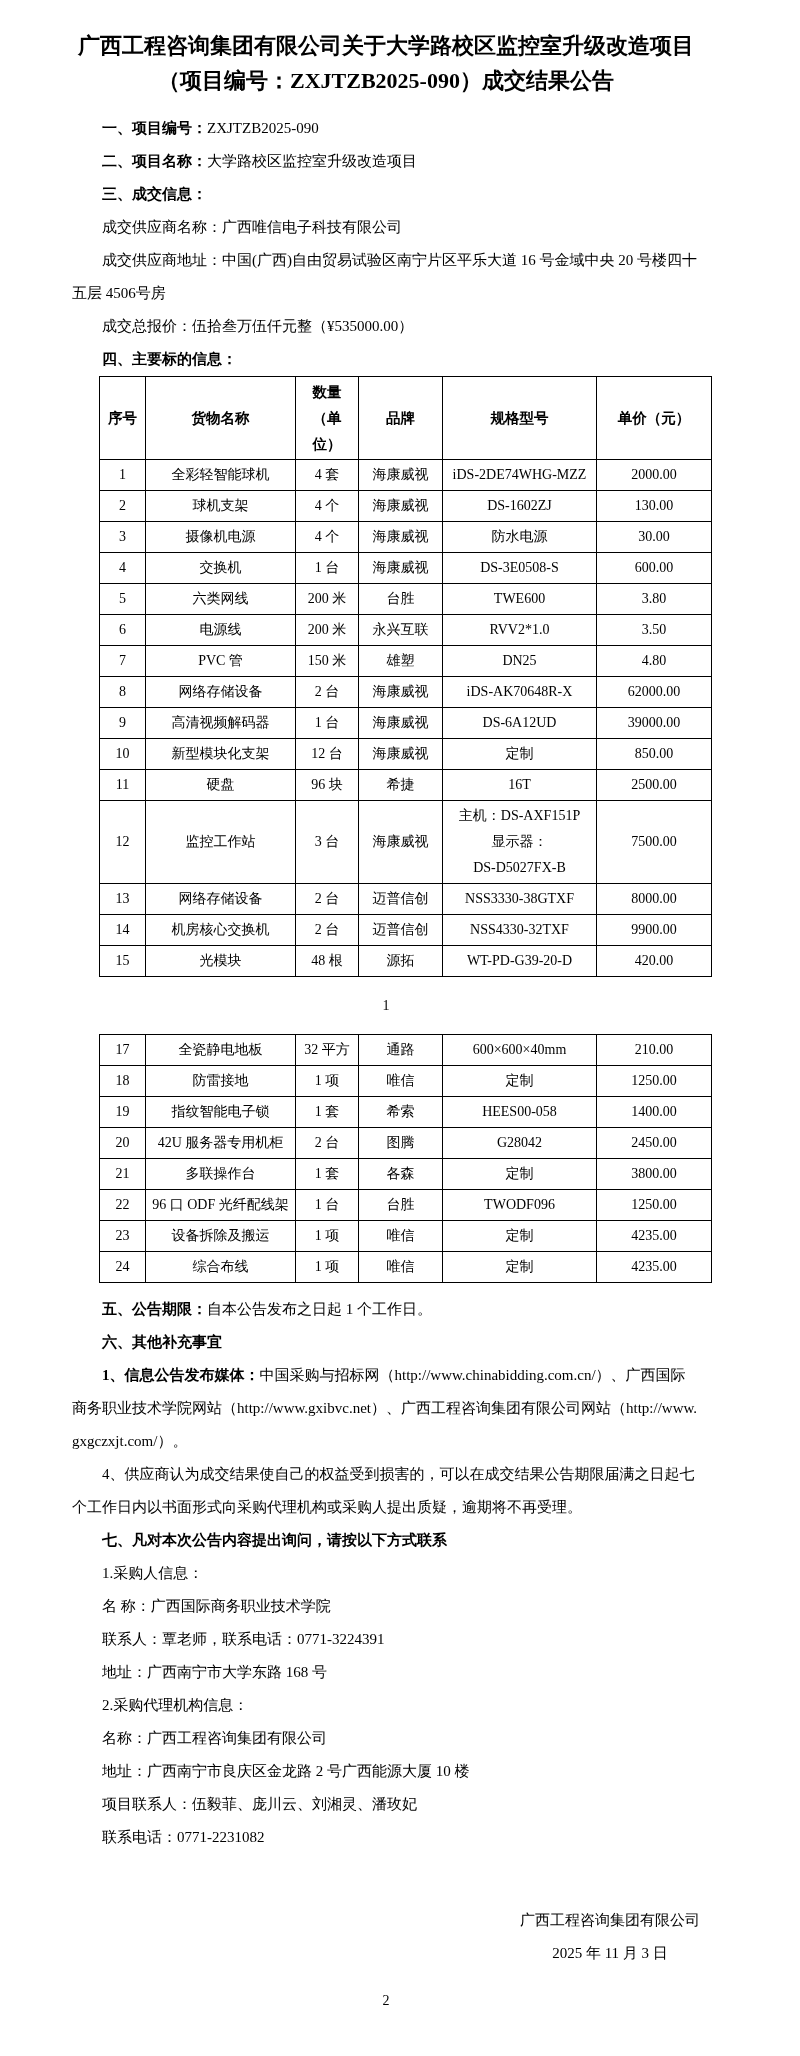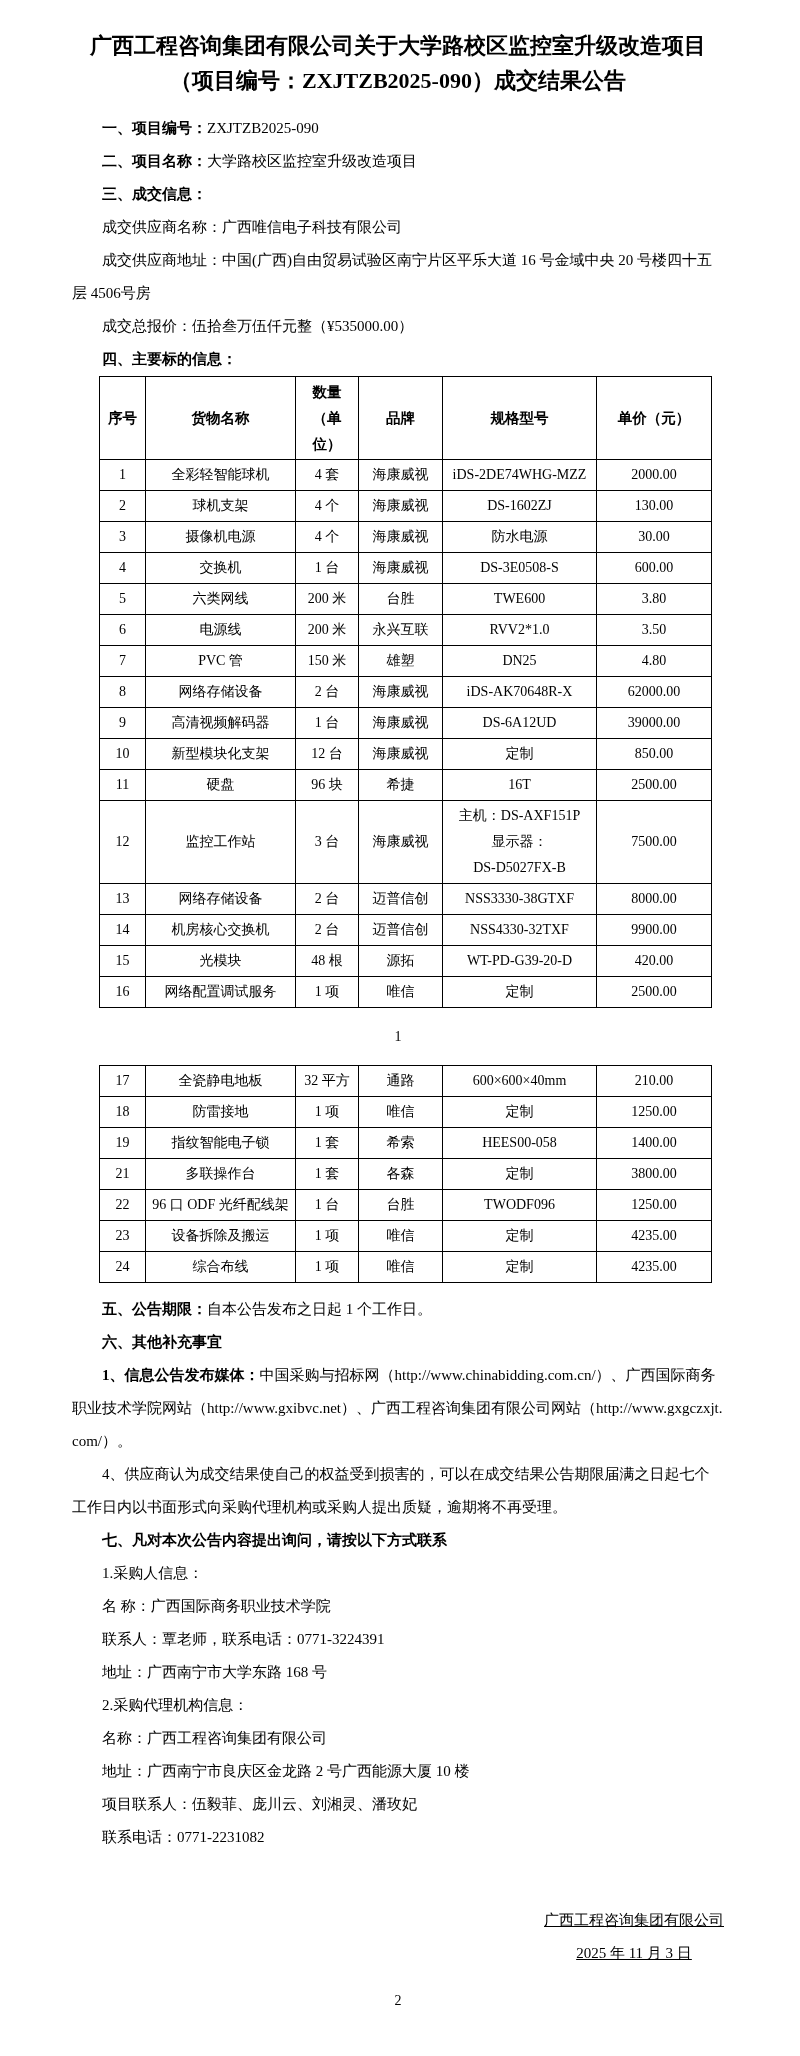--- a/index.html
+++ b/index.html
@@ -4,21 +4,21 @@
 <style>
   * { margin: 0; padding: 0; box-sizing: border-box; }
   html, body { background: #ffffff; }
   body {
     width: 800px;
     height: 2056px;
     overflow: hidden;
     font-family: "Liberation Serif", "DejaVu Serif", serif;
     color: #000000;
   }
-  .page { padding: 28px 76px 0 72px; }
+  .page { padding: 28px 100px 0 72px; }
 
   .doc-title {
     font-size: 22px;
     font-weight: bold;
     text-align: center;
     line-height: 35px;
     margin: 0 2px 14px 2px;
   }
 
   p.line {
@@ -70,21 +70,20 @@
     margin-top: 50px;
   }
   .footer-inner {
     display: inline-block;
     text-align: center;
   }
   .footer-inner p {
     font-size: 15px;
     line-height: 33px;
     text-indent: 0;
-    text-decoration: underline;
   }
 </style>
 </head>
 <body>
 
 <div class="page">
 
   <h1 class="doc-title">广西工程咨询集团有限公司关于大学路校区监控室升级改造项目（项目编号：ZXJTZB2025-090）成交结果公告</h1>
 
   <p class="line"><span class="b">一、项目编号：</span><span>ZXJTZB2025-090</span></p>
@@ -237,28 +236,20 @@
           <td>9900.00</td>
         </tr>
         <tr>
           <td>15</td>
           <td>光模块</td>
           <td>48 根</td>
           <td>源拓</td>
           <td>WT-PD-G39-20-D</td>
           <td>420.00</td>
         </tr>
-        <tr>
-          <td>16</td>
-          <td>网络配置调试服务</td>
-          <td>1 项</td>
-          <td>唯信</td>
-          <td>定制</td>
-          <td>2500.00</td>
-        </tr>
       </tbody>
   </table>
 
   <div class="pagenum pagenum-1">1</div>
 
   <table class="goods">
     <colgroup>
       <col class="c-seq">
         <col class="c-name">
         <col class="c-qty">
@@ -285,20 +276,28 @@
         </tr>
         <tr>
           <td>19</td>
           <td>指纹智能电子锁</td>
           <td>1 套</td>
           <td>希索</td>
           <td>HEES00-058</td>
           <td>1400.00</td>
         </tr>
         <tr>
+          <td>20</td>
+          <td>42U 服务器专用机柜</td>
+          <td>2 台</td>
+          <td>图腾</td>
+          <td>G28042</td>
+          <td>2450.00</td>
+        </tr>
+        <tr>
           <td>21</td>
           <td>多联操作台</td>
           <td>1 套</td>
           <td>各森</td>
           <td>定制</td>
           <td>3800.00</td>
         </tr>
         <tr>
           <td>22</td>
           <td>96 口 ODF 光纤配线架</td>

